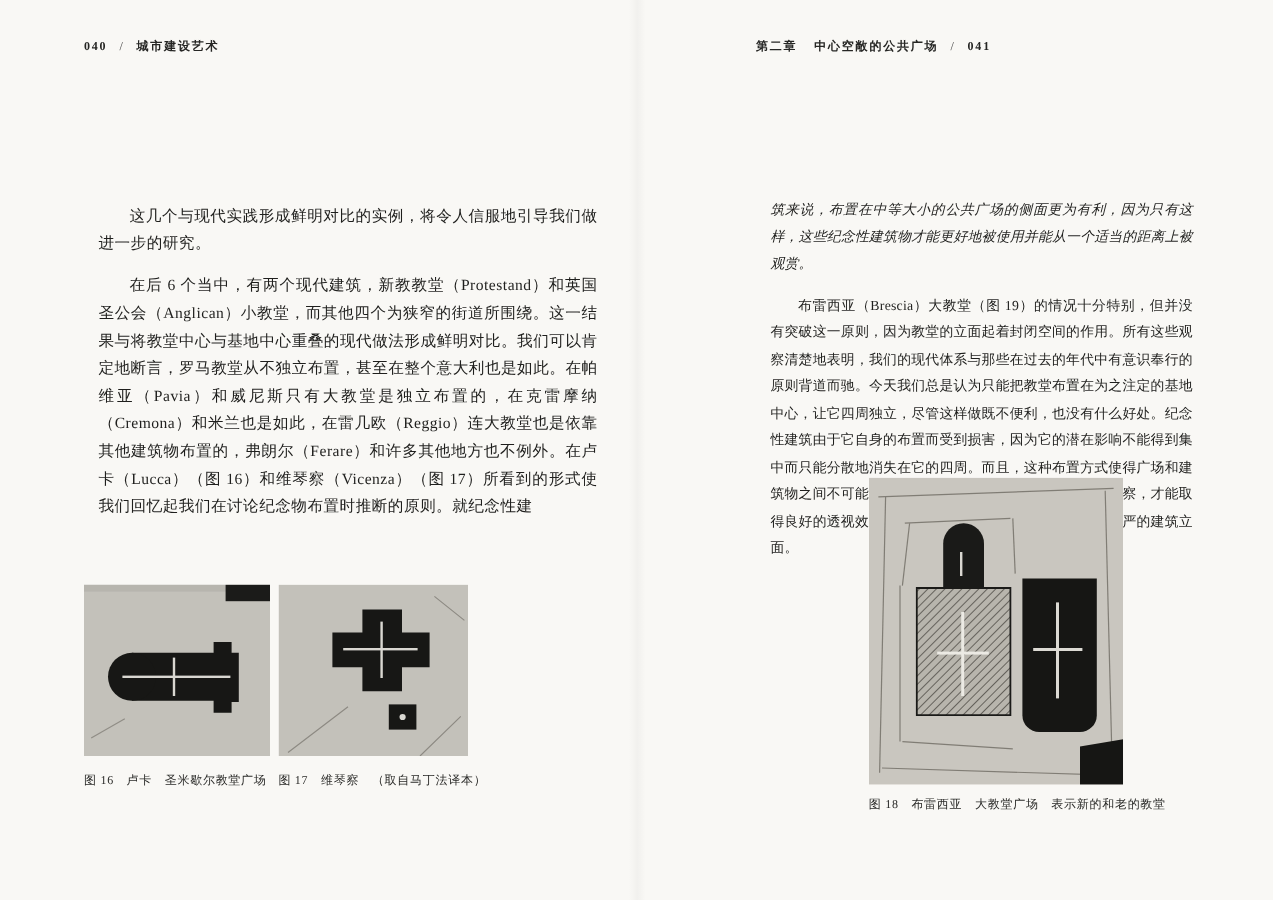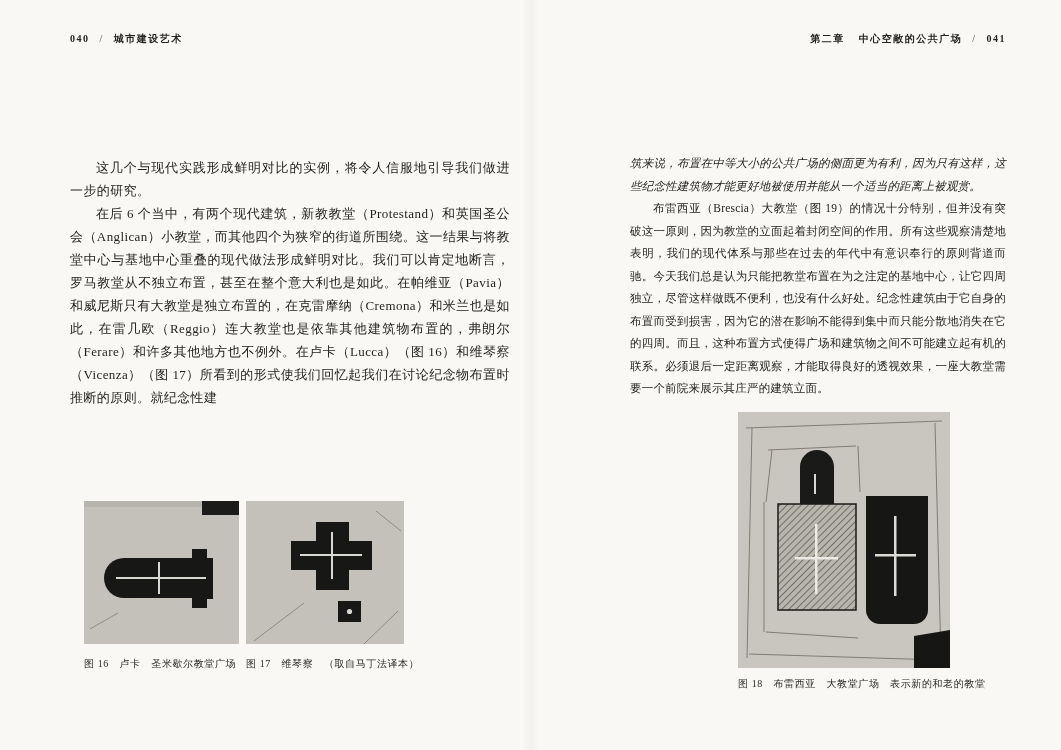--- a/index.html
+++ b/index.html
@@ -31,43 +31,43 @@
     letter-spacing: 1.5px;
     color: #262624;
     white-space: nowrap;
   }
   .running-head .sep {
     font-weight: 400;
     margin: 0 10px;
     color: #444;
   }
   #head-left { left: 70px; }
-  #head-right { left: 630px; width: 376px; text-align: right; }
+  #head-right { left: 630px; width: 376px; text-align: left; }
   #head-right .gap { margin-left: 14px; }
 
   .text-col {
     position: absolute;
     text-align: justify;
     line-height: 23px;
   }
   #text-left {
     left: 70px; top: 156px; width: 440px;
     font-size: 13px; letter-spacing: 0.4px;
   }
   #text-right {
     left: 630px; top: 152px; width: 376px;
     font-size: 11.5px; letter-spacing: 0.2px;
     line-height: 22.5px;
   }
-  .text-col p { margin: 0; text-indent: 2em; }
+  .text-col p { margin: 12px; text-indent: 2em; }
   .text-col p.no-indent { text-indent: 0; font-style: italic; }
 
   .figure {
     position: absolute;
-    margin: 14px;
+    margin: 0;
   }
   .fig-img {
     overflow: hidden;
     display: block;
   }
   .fig-img svg { display: block; }
   #figure-16 { left: 70px;  top: 487px; }
   #figure-16 .fig-img { width: 155px; height: 143px; }
   #figure-17 { left: 232px; top: 487px; }
   #figure-17 .fig-img { width: 158px; height: 143px; }

